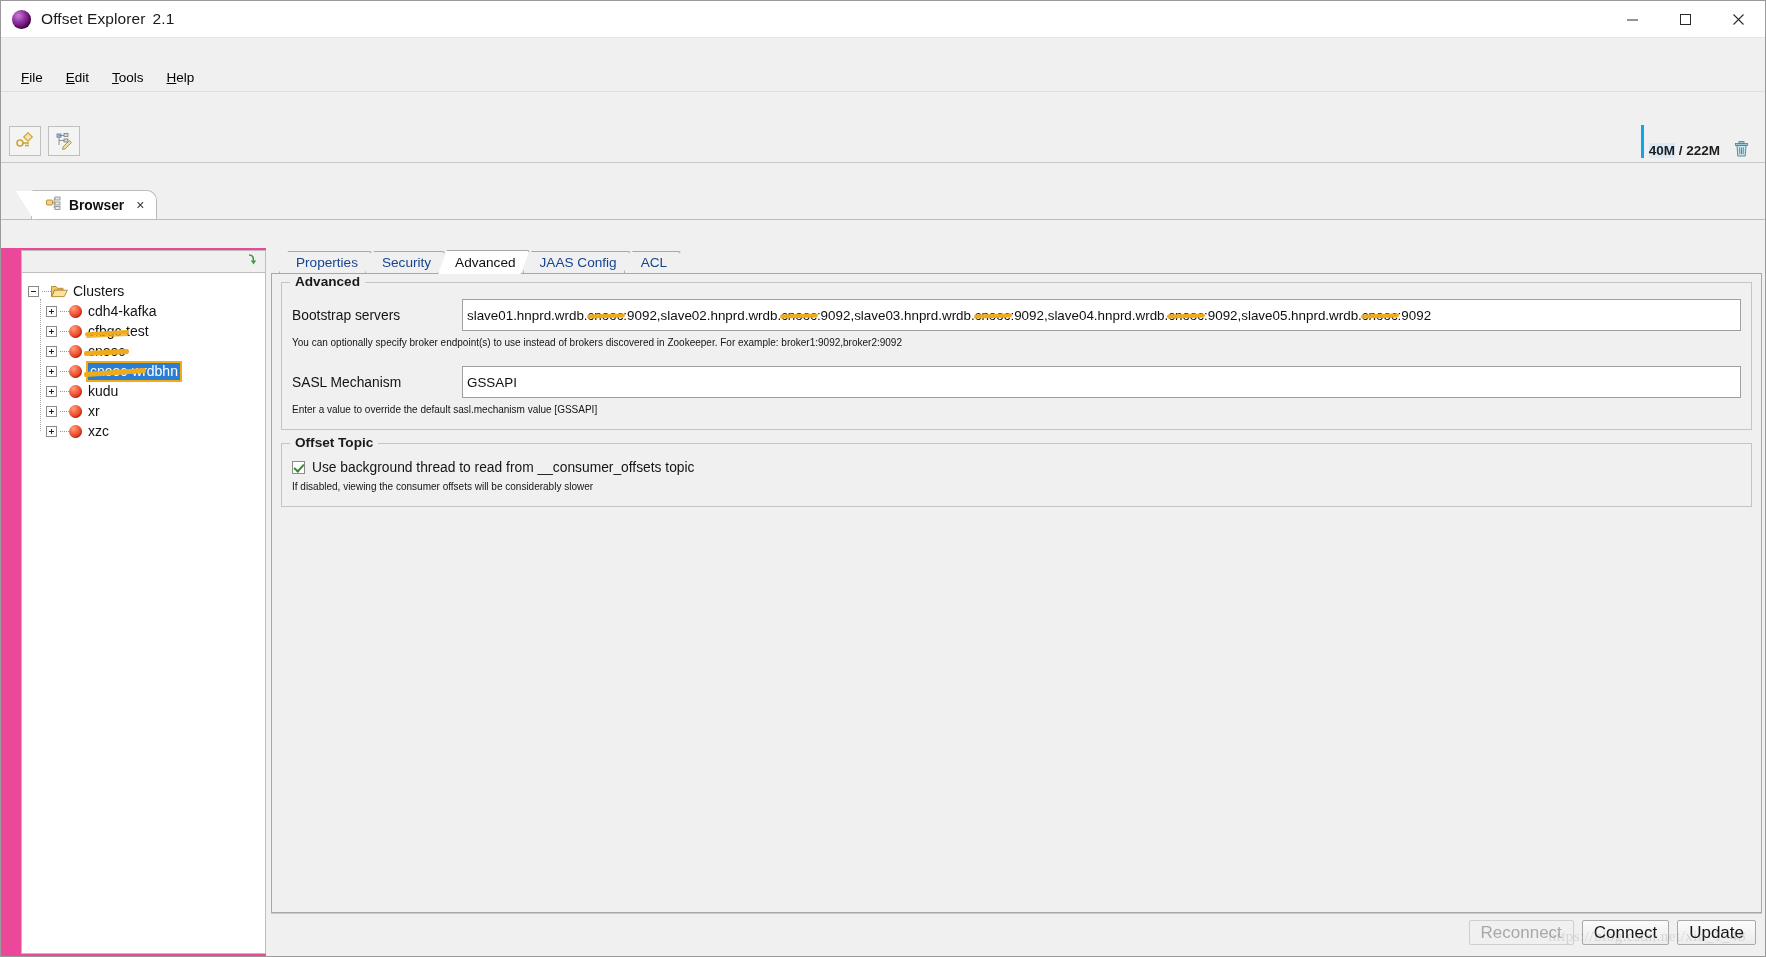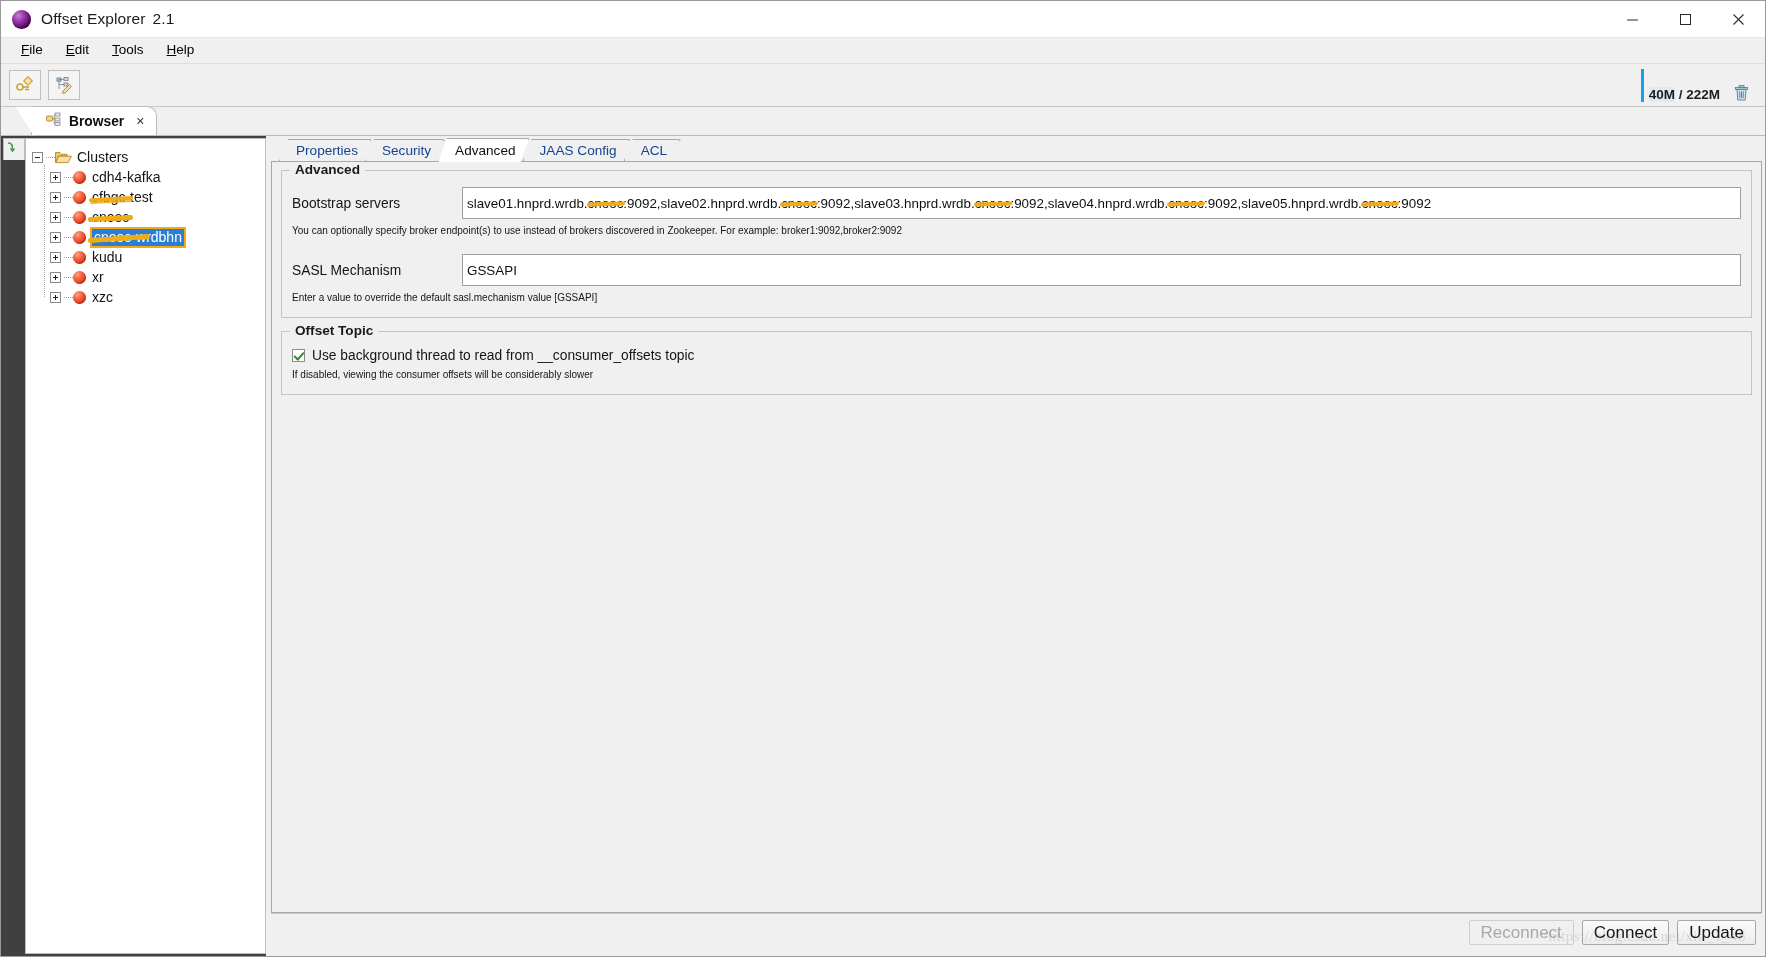--- a/index.html
+++ b/index.html
@@ -10,20 +10,21 @@
     background: #ffffff;
     font-family: "Liberation Sans", sans-serif;
     -webkit-font-smoothing: antialiased;
   }
   .app {
     position: relative;
     width: 1766px; height: 957px;
     background: #f0f0f0;
     display: flex; flex-direction: column;
     border: 1px solid #9a9a9a;
+    gap: 28px;
   }
 
   
   .titlebar {
     height: 37px; flex: 0 0 37px;
     background: #ffffff;
     display: flex; align-items: center;
     border-bottom: 1px solid #e6e6e6;
   }
   .title-left { display: flex; align-items: center; padding-left: 11px; gap: 10px; }
@@ -108,23 +109,23 @@
   }
   .browser-tab .lbl { font-size: 13.8px; font-weight: bold; color: #0f0f0f; }
   .browser-tab .x { font-size: 14px; color: #333; margin-left: 4px; }
 
   
   .body { flex: 1 1 auto; display: flex; min-height: 0; background: #f0f0f0; }
 
   
   .leftpane {
     width: 265px; flex: 0 0 265px;
-    display: flex; flex-direction: row;
-    background: #404040;
-    padding: 2px 0 2px 2px;
+    display: flex; flex-direction: column;
+    background: #ec4899;
+    padding: 2px 0 2px 20px;
   }
   .tree-toolbar {
     height: 22px; flex: 0 0 22px;
     background: #f0f0f0;
     border: 1px solid #bdbdbd; border-bottom: none;
     display: flex; align-items: center; justify-content: flex-end;
     padding-right: 6px;
   }
   .tree-box {
     flex: 1 1 auto; min-height: 0;

